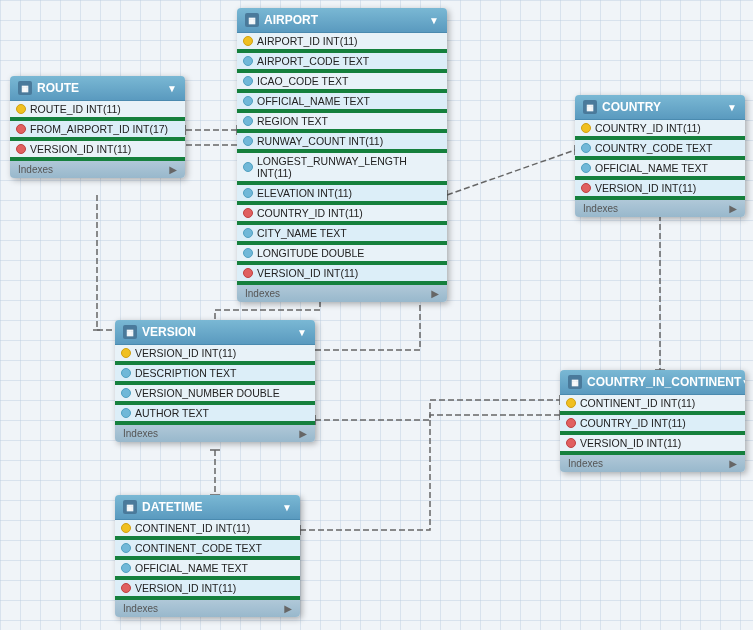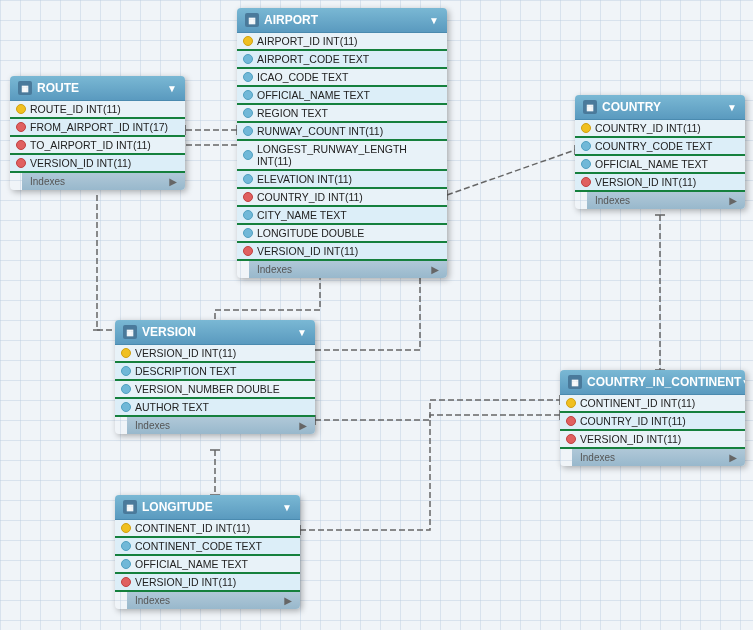--- a/index.html
+++ b/index.html
@@ -55,21 +55,21 @@
       color: #fff;
     }
     .table-body {
       background: #ddeaf2;
     }
     .table-row {
       padding: 2px 6px;
       display: flex;
       align-items: center;
       gap: 4px;
-      border-bottom: 2px solid #15803d;
+      border-bottom: 4px solid #15803d;
       background: #e8f2f8;
       font-size: 10.5px;
       color: #222;
     }
     .table-row:nth-child(even) {
       background: #dceef8;
     }
     .field-icon {
       width: 10px;
       height: 10px;
@@ -80,21 +80,20 @@
     .icon-fk { background: #e06060; border: 1px solid #c04040; }
     .icon-normal { background: #70b8d8; border: 1px solid #50a0c0; }
     .table-footer {
       background: linear-gradient(180deg, #b0c8d8 0%, #98b8cc 100%);
       padding: 3px 8px;
       font-size: 10px;
       color: #555;
       display: flex;
       align-items: center;
       justify-content: space-between;
-      margin-left: 12px;
     }
     .footer-arrow {
       font-size: 10px;
       color: #666;
     }
 
     
     #connectors {
       position: absolute;
       top: 0; left: 0;
@@ -226,24 +225,20 @@
     <div class="table-row">
         <span class="field-icon icon-pk"></span>
         <span>ROUTE_ID INT(11)</span>
       </div>
     <div class="table-row">
         <span class="field-icon icon-fk"></span>
         <span>FROM_AIRPORT_ID INT(17)</span>
       </div>
     <div class="table-row">
         <span class="field-icon icon-fk"></span>
-        <span>TO_AIRPORT_ID INT(11)</span>
-      </div>
-    <div class="table-row">
-        <span class="field-icon icon-fk"></span>
         <span>VERSION_ID INT(11)</span>
       </div>
   </div>
   <div class="table-footer">
     <span>Indexes</span>
     <span class="footer-arrow">▶</span>
   </div>
 </div>
 
 <div class="table-box" style="left:575px; top:95px; width:170px;">
@@ -335,21 +330,21 @@
   <div class="table-footer">
     <span>Indexes</span>
     <span class="footer-arrow">▶</span>
   </div>
 </div>
 
 <div class="table-box" style="left:115px; top:495px; width:185px;">
   <div class="table-header">
     <div class="table-header-left">
       <span class="table-icon">▦</span>
-      <span>LONGITUDE</span>
+      <span>DATETIME</span>
     </div>
     <span class="chevron-down">▼</span>
   </div>
   <div class="table-body">
     <div class="table-row">
         <span class="field-icon icon-pk"></span>
         <span>CONTINENT_ID INT(11)</span>
       </div>
     <div class="table-row">
         <span class="field-icon icon-normal"></span>

